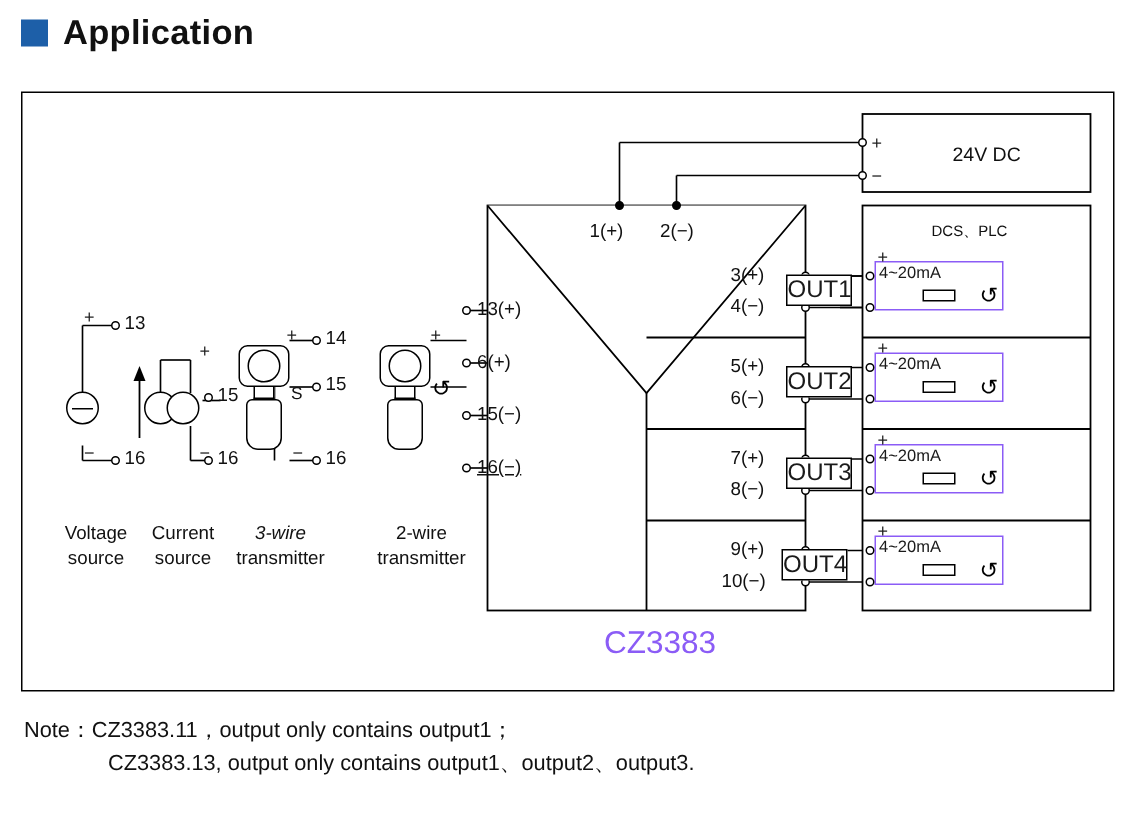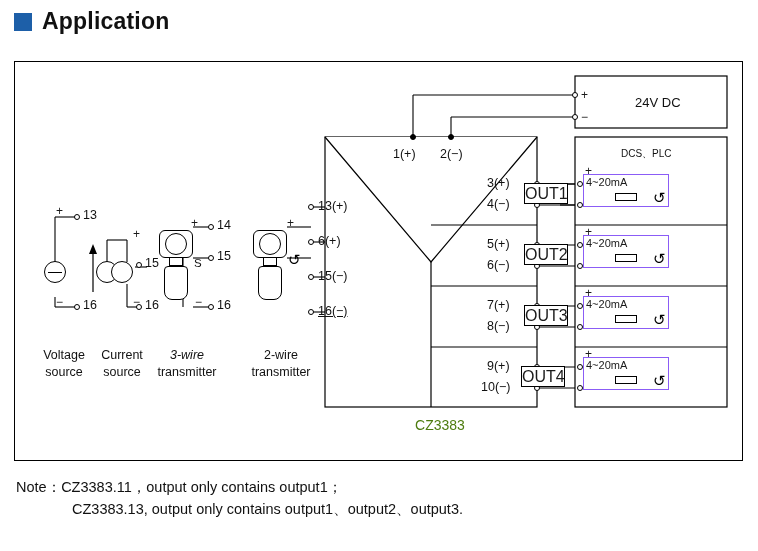--- a/index.html
+++ b/index.html
@@ -68,22 +68,22 @@
     box-sizing: border-box;
   }
   .term.filled { background: #000; }
   
   #device-name {
     position: absolute;
     left: 330px;
     top: 355px;
     width: 190px;
     text-align: center;
-    font-size: 14px;
-    color: #4d7c0f;
+    font-size: 21px;
+    color: #8b5cf6;
   }
   
   #note {
     position: absolute;
     left: 16px;
     top: 476px;
     font-size: 14.5px;
     line-height: 22px;
     color: #111;
   }

